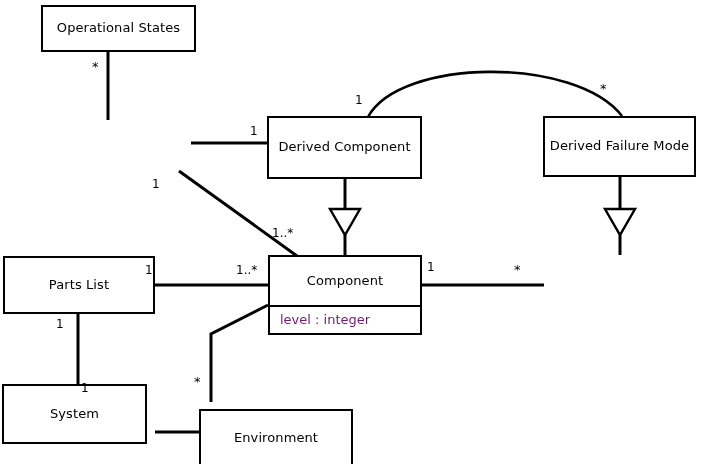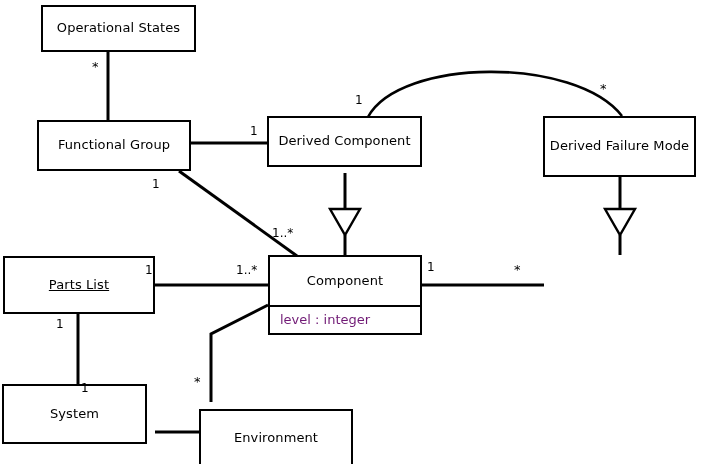--- a/index.html
+++ b/index.html
@@ -98,33 +98,30 @@
 
     <line x1="155" y1="432" x2="199" y2="432" stroke="#000" stroke-width="3"></line>
 
     <polyline points="211,402 211,334 268,305" fill="none" stroke="#000" stroke-width="3"></polyline>
   </svg>
 
   <div class="uml-class" style="left:41px; top:5px; width:155px; height:47px;">
     <div class="uml-name-compartment">Operational States</div>
   </div>
 
-  <div class="uml-class" style="left:37px; top:120px; width:154px; height:51px;">
-    <div class="uml-name-compartment">Functional Group</div>
-  </div>
 
-  <div class="uml-class" style="left:267px; top:116px; width:155px; height:51px;">
+  <div class="uml-class" style="left:267px; top:116px; width:155px; height:63px;">
     <div class="uml-name-compartment">Derived Component</div>
   </div>
 
   <div class="uml-class" style="left:543px; top:116px; width:153px; height:61px;">
     <div class="uml-name-compartment">Derived Failure Mode</div>
   </div>
 
-  <div class="uml-class" style="left:3px; top:256px; width:152px; height:58px;text-decoration:underline;">
+  <div class="uml-class" style="left:3px; top:256px; width:152px; height:58px;">
     <div class="uml-name-compartment">Parts List</div>
   </div>
 
   <div class="uml-class" style="left:268px; top:255px; width:154px; height:80px;">
     <div class="uml-name-compartment">Component</div>
     <div class="uml-attr-compartment">level : integer</div>
   </div>
 
 
   <div class="uml-class" style="left:2px; top:384px; width:145px; height:60px;">

